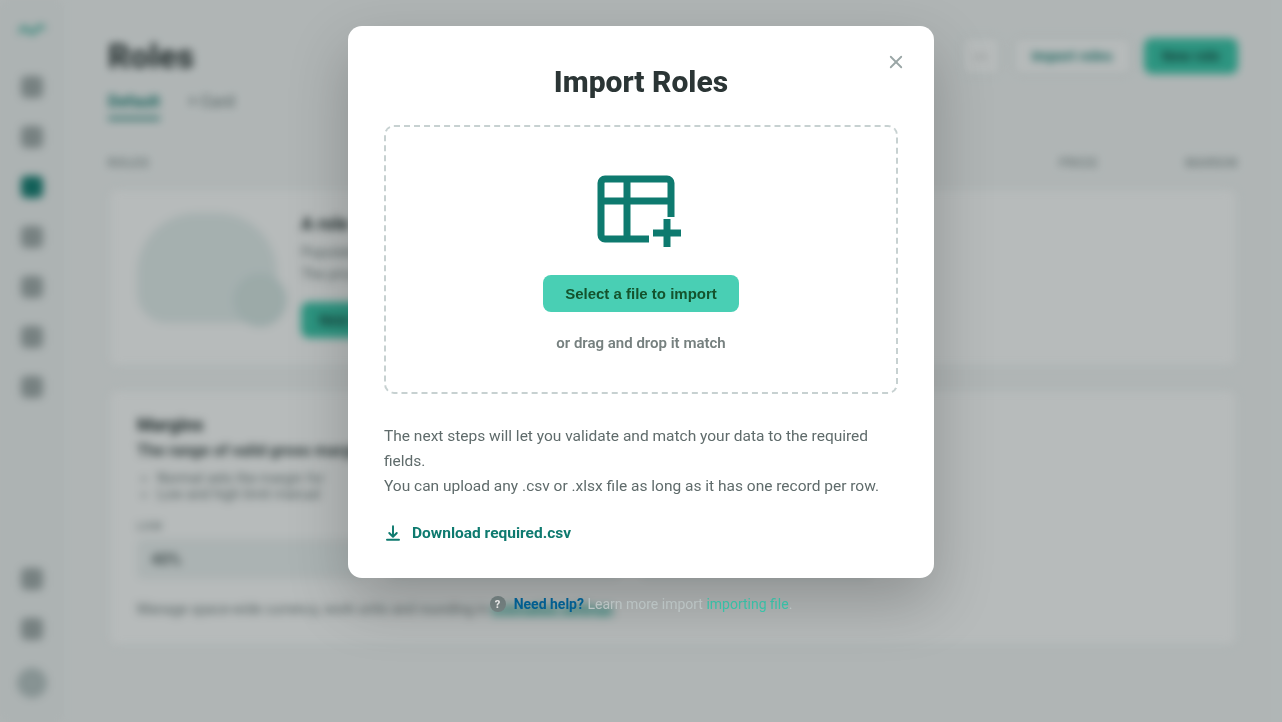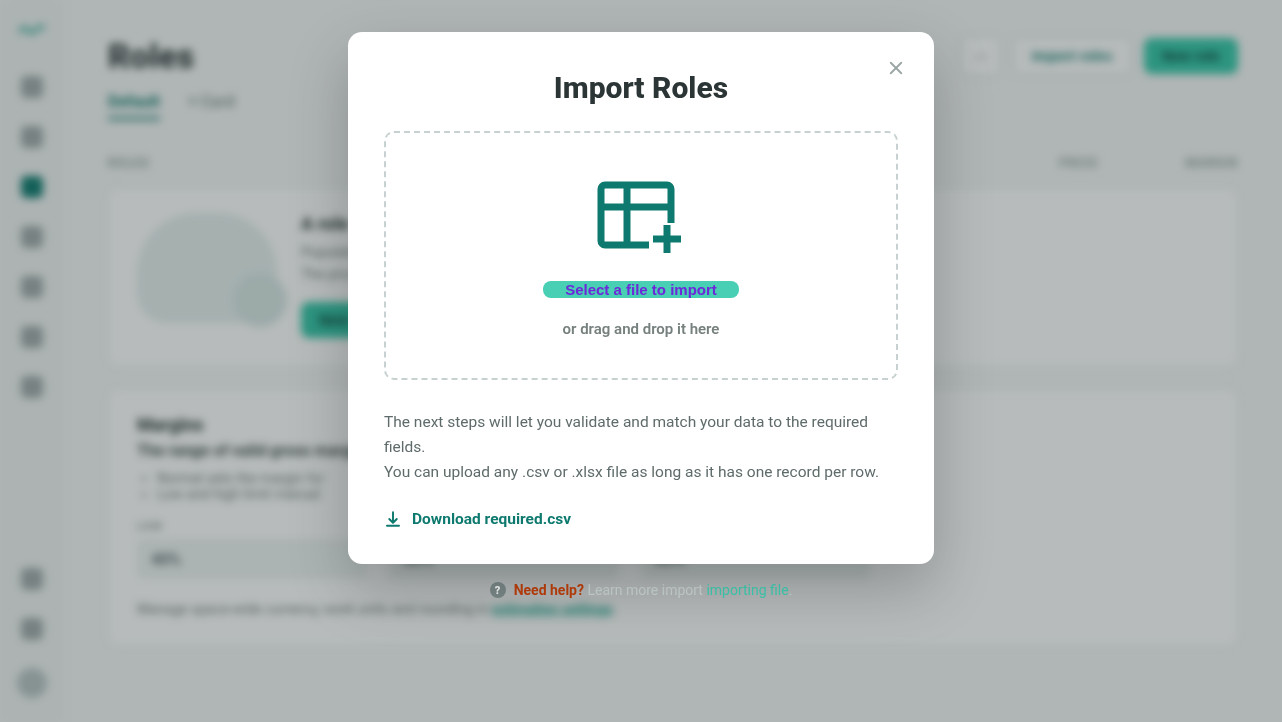--- a/index.html
+++ b/index.html
@@ -71,58 +71,57 @@
     position: absolute; inset: 0;
     background: rgba(30, 44, 44, 0.32);
     display: flex; flex-direction: column; align-items: center; justify-content: flex-start;
     padding-top: 26px;
   }
   .modal {
     width: 586px; background: #fff; border-radius: 14px;
     box-shadow: 0 24px 60px rgba(0,0,0,.22);
     padding: 38px 36px 32px;
     position: relative;
-    margin-top: 6px;
   }
   .modal-close {
     position: absolute; top: 22px; right: 24px;
     width: 28px; height: 28px; display:flex; align-items:center; justify-content:center;
     color: #9aa6a6; cursor: pointer; background:none; border:none;
   }
   .modal-close svg { width: 18px; height: 18px; }
   .modal-title { font-size: 30px; font-weight: 800; color: #2b3535; text-align: center; margin-bottom: 26px; }
 
   .dropzone {
     border: 2px dashed #c7d1d1; border-radius: 10px;
     padding: 48px 20px 40px;
     display: flex; flex-direction: column; align-items: center;
   }
   .drop-icon { margin-bottom: 26px; }
   .select-btn {
-    background: #49cfb4; color: #6d28d9; font-weight: 700;
-    border: none; border-radius: 8px; padding: 0 22px; font-size: 15px;
+    background: #49cfb4; color: #14532d; font-weight: 700;
+    border: none; border-radius: 8px; padding: 10px 22px; font-size: 15px;
     cursor: pointer;
   }
   .drag-text { margin-top: 22px; color: #76807f; font-weight: 600; font-size: 15px; }
 
   .modal-desc { margin-top: 30px; color: #5f6b6b; font-size: 15.5px; line-height: 1.6; }
 
   .download-link {
     margin-top: 26px; display: inline-flex; align-items: center; gap: 10px;
     color: #0e7a6f; font-weight: 700; font-size: 15.5px; cursor: pointer;
     text-decoration: none;
   }
   .download-link svg { width: 18px; height: 18px; }
 
   .help-row {
     margin-top: 18px; display: flex; align-items: center; gap: 8px;
     color: #cfd9d9; font-size: 14px;
   }
   .help-row .q { width:16px; height:16px; border-radius:50%; background:#7d8b8b; color:#fff; font-size:11px; font-weight:800; display:flex;align-items:center;justify-content:center; }
-  .help-row b { color: #c2410c; font-weight:700; }
+  .help-row b { color: #0369a1; font-weight:700; }
   .help-row a { color: #3fd4b8; text-decoration: none; }
 </style>
 </head>
 <body>
 
 <div class="app">
   <aside class="sidebar">
     <svg class="logo" viewBox="0 0 26 18">
         <path d="M1 12 Q5 4 9 10 T17 10 T25 8" stroke="#1aa58d" stroke-width="3" fill="none" stroke-linecap="round"></path>
       </svg>
@@ -222,21 +221,21 @@
       <svg class="drop-icon" width="88" height="74" viewBox="0 0 88 74">
         <rect x="4" y="4" width="70" height="60" rx="4" fill="none" stroke="#0e7a6f" stroke-width="7"></rect>
         <line x1="4" y1="26" x2="74" y2="26" stroke="#0e7a6f" stroke-width="7"></line>
         <line x1="30" y1="4" x2="30" y2="64" stroke="#0e7a6f" stroke-width="7"></line>
         <rect x="52" y="42" width="36" height="32" fill="#ffffff"></rect>
         <line x1="70" y1="44" x2="70" y2="72" stroke="#0e7a6f" stroke-width="7"></line>
         <line x1="56" y1="58" x2="84" y2="58" stroke="#0e7a6f" stroke-width="7"></line>
       </svg>
 
       <button class="select-btn">Select a file to import</button>
-      <div class="drag-text">or drag and drop it here</div>
+      <div class="drag-text">or drag and drop it match</div>
     </div>
 
     <div class="modal-desc">
       <div>The next steps will let you validate and match your data to the required fields.</div>
       <div>You can upload any .csv or .xlsx file as long as it has one record per row.</div>
     </div>
 
     <a class="download-link" href="#">
       <svg viewBox="0 0 24 24" fill="none" stroke="#0e7a6f" stroke-width="2.6" stroke-linecap="round" stroke-linejoin="round">
         <path d="M12 3v12"></path>

